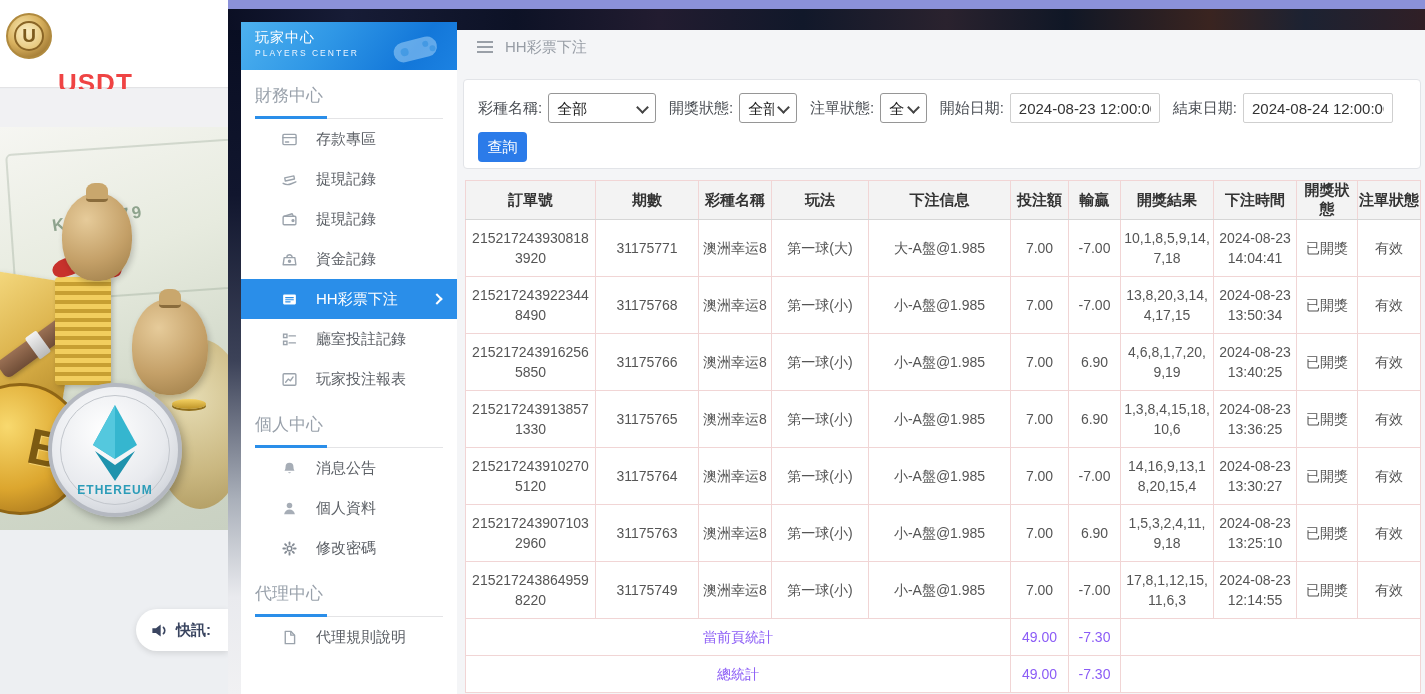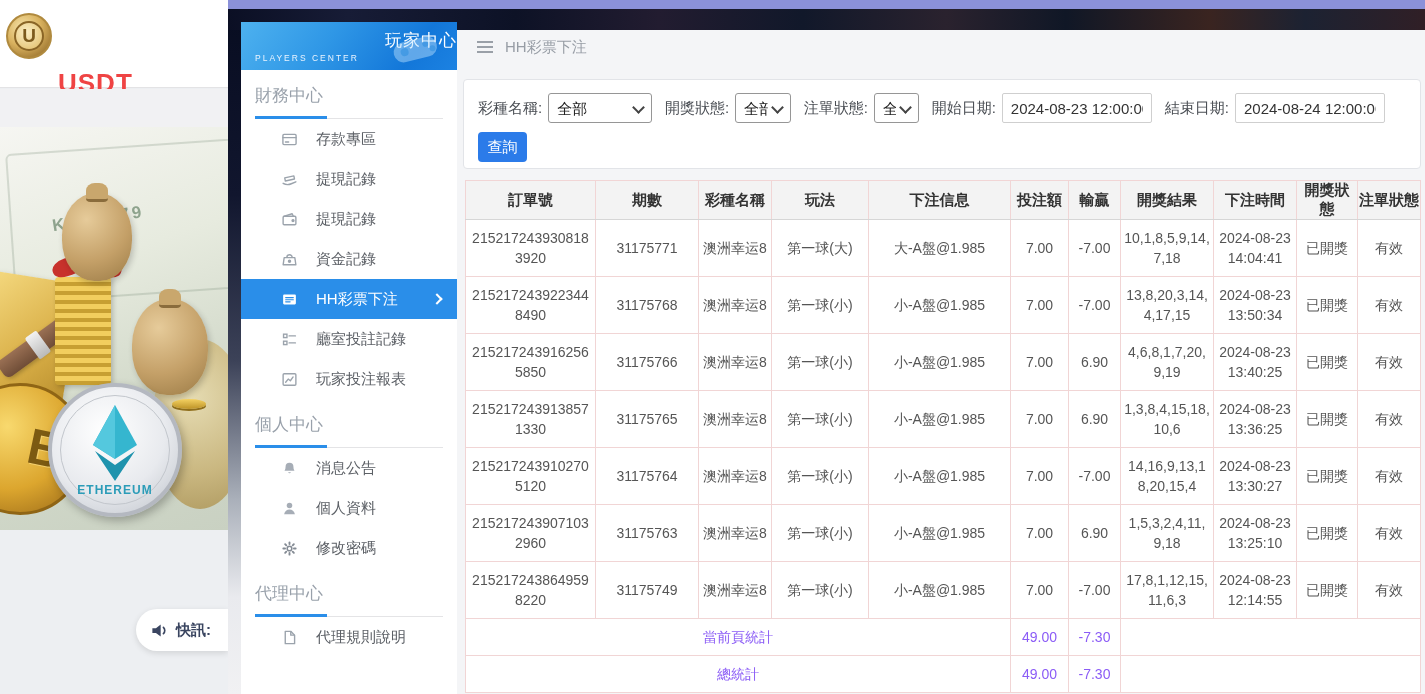--- a/index.html
+++ b/index.html
@@ -69,42 +69,42 @@
   .bg-strip { position:absolute; left:228px; top:0; width:13px; height:694px;
     background:linear-gradient(#070c20 0%, #11162e 28%, #3c4258 52%, #aab0ba 72%, #e9eaee 86%, #f1f1f3 100%); }
   .topbar-purple { position:absolute; left:228px; right:0; top:0; height:9px; background:#8b91d9; }
   .topbar-dark { position:absolute; left:228px; right:0; top:9px; height:21px;
     background:linear-gradient(90deg,#0b0f24 0%,#171c36 10%,#0d1226 24%,#221c30 36%,#11182a 48%,#2a222e 60%,#101726 70%,#3a2420 82%,#1c2232 90%,#301f26 100%); }
 
   
   .sidebar { position:absolute; left:241px; top:22px; width:216px; height:672px; background:#ffffff; z-index:5; }
   .sb-header { position:relative; height:48px; overflow:hidden;
     background:linear-gradient(125deg,#4db1ef 0%, #2f97e6 40%, #1377d9 78%, #1c82e2 100%); padding:7px 0 0 14px; }
-  .sb-title { color:#ffffff; font-size:17px; letter-spacing:1px;text-align:right; }
+  .sb-title { color:#ffffff; font-size:14px; letter-spacing:1px; }
   .sb-sub { color:#eaf4ff; font-size:8.5px; letter-spacing:2px; margin-top:1px; }
   .sb-header svg.pad { position:absolute; right:14px; top:8px; opacity:.45; transform:rotate(-14deg); }
   .sb-section-title { padding:14px 14px 0 14px; }
   .sb-section-title .t { font-size:17px; color:#99a1ab; }
   .sb-section-title .rule { position:relative; margin-top:9px; height:3px; background:transparent; border-bottom:1px solid #e4e4e6; }
   .sb-section-title .rule i { position:absolute; left:0; top:0; width:72px; height:3px; background:#2a8ee9; }
   .sb-item { position:relative; height:40px; display:flex; align-items:center; gap:18px; padding-left:40px;
     font-size:15px; color:#5c6066; cursor:pointer; }
   .sb-item .ic { width:17px; height:17px; flex:0 0 17px; display:flex; align-items:center; justify-content:center; }
   .sb-item.active { background:#2a8ee9; color:#ffffff; }
   .sb-item.active .chev { position:absolute; right:16px; top:16px; width:8px; height:8px;
     border-right:2px solid #fff; border-top:2px solid #fff; transform:rotate(45deg); }
 
   
   .breadcrumb { position:absolute; left:477px; top:37px; height:20px; display:flex; align-items:center; gap:12px; z-index:3; }
   .hamb { display:flex; flex-direction:column; gap:3px; cursor:pointer; }
   .hamb i { display:block; width:16px; height:2px; background:#9aa0a8; }
   .crumb-text { font-size:15px; color:#979da5; }
 
   .filter-panel { position:absolute; left:463px; top:79px; width:958px; height:90px; background:#ffffff;
-    border:1px solid #e2e4e8; border-radius:4px; padding:13px 22px 0 14px; z-index:3; }
+    border:1px solid #e2e4e8; border-radius:4px; padding:13px 14px 0 14px; z-index:3; }
   .filter-row { display:flex; align-items:center; }
   .filter-row label { font-size:15px; color:#4a4e54; margin-right:6px; white-space:nowrap; }
   .sel { position:relative; display:inline-block; margin-right:13px; }
   .sel select { appearance:none; -webkit-appearance:none; height:30px; border:1px solid #969696; border-radius:3px;
     background:#fff; font-size:15px; color:#222; padding:0 22px 0 8px; width:100%;
     font-family:"Liberation Sans","DejaVu Sans",sans-serif; }
   .sel:after { content:""; position:absolute; right:9px; top:10px; width:7px; height:7px;
     border-right:2px solid #444; border-bottom:2px solid #444; transform:rotate(45deg); pointer-events:none; }
   .sel.w1 { width:123px; } .sel.w2 { width:66px; } .sel.w3 { width:53px; }
   .dt-input { height:30px; width:150px; border:1px solid #cfcfcf; border-radius:2px; font-size:15px; color:#333;

